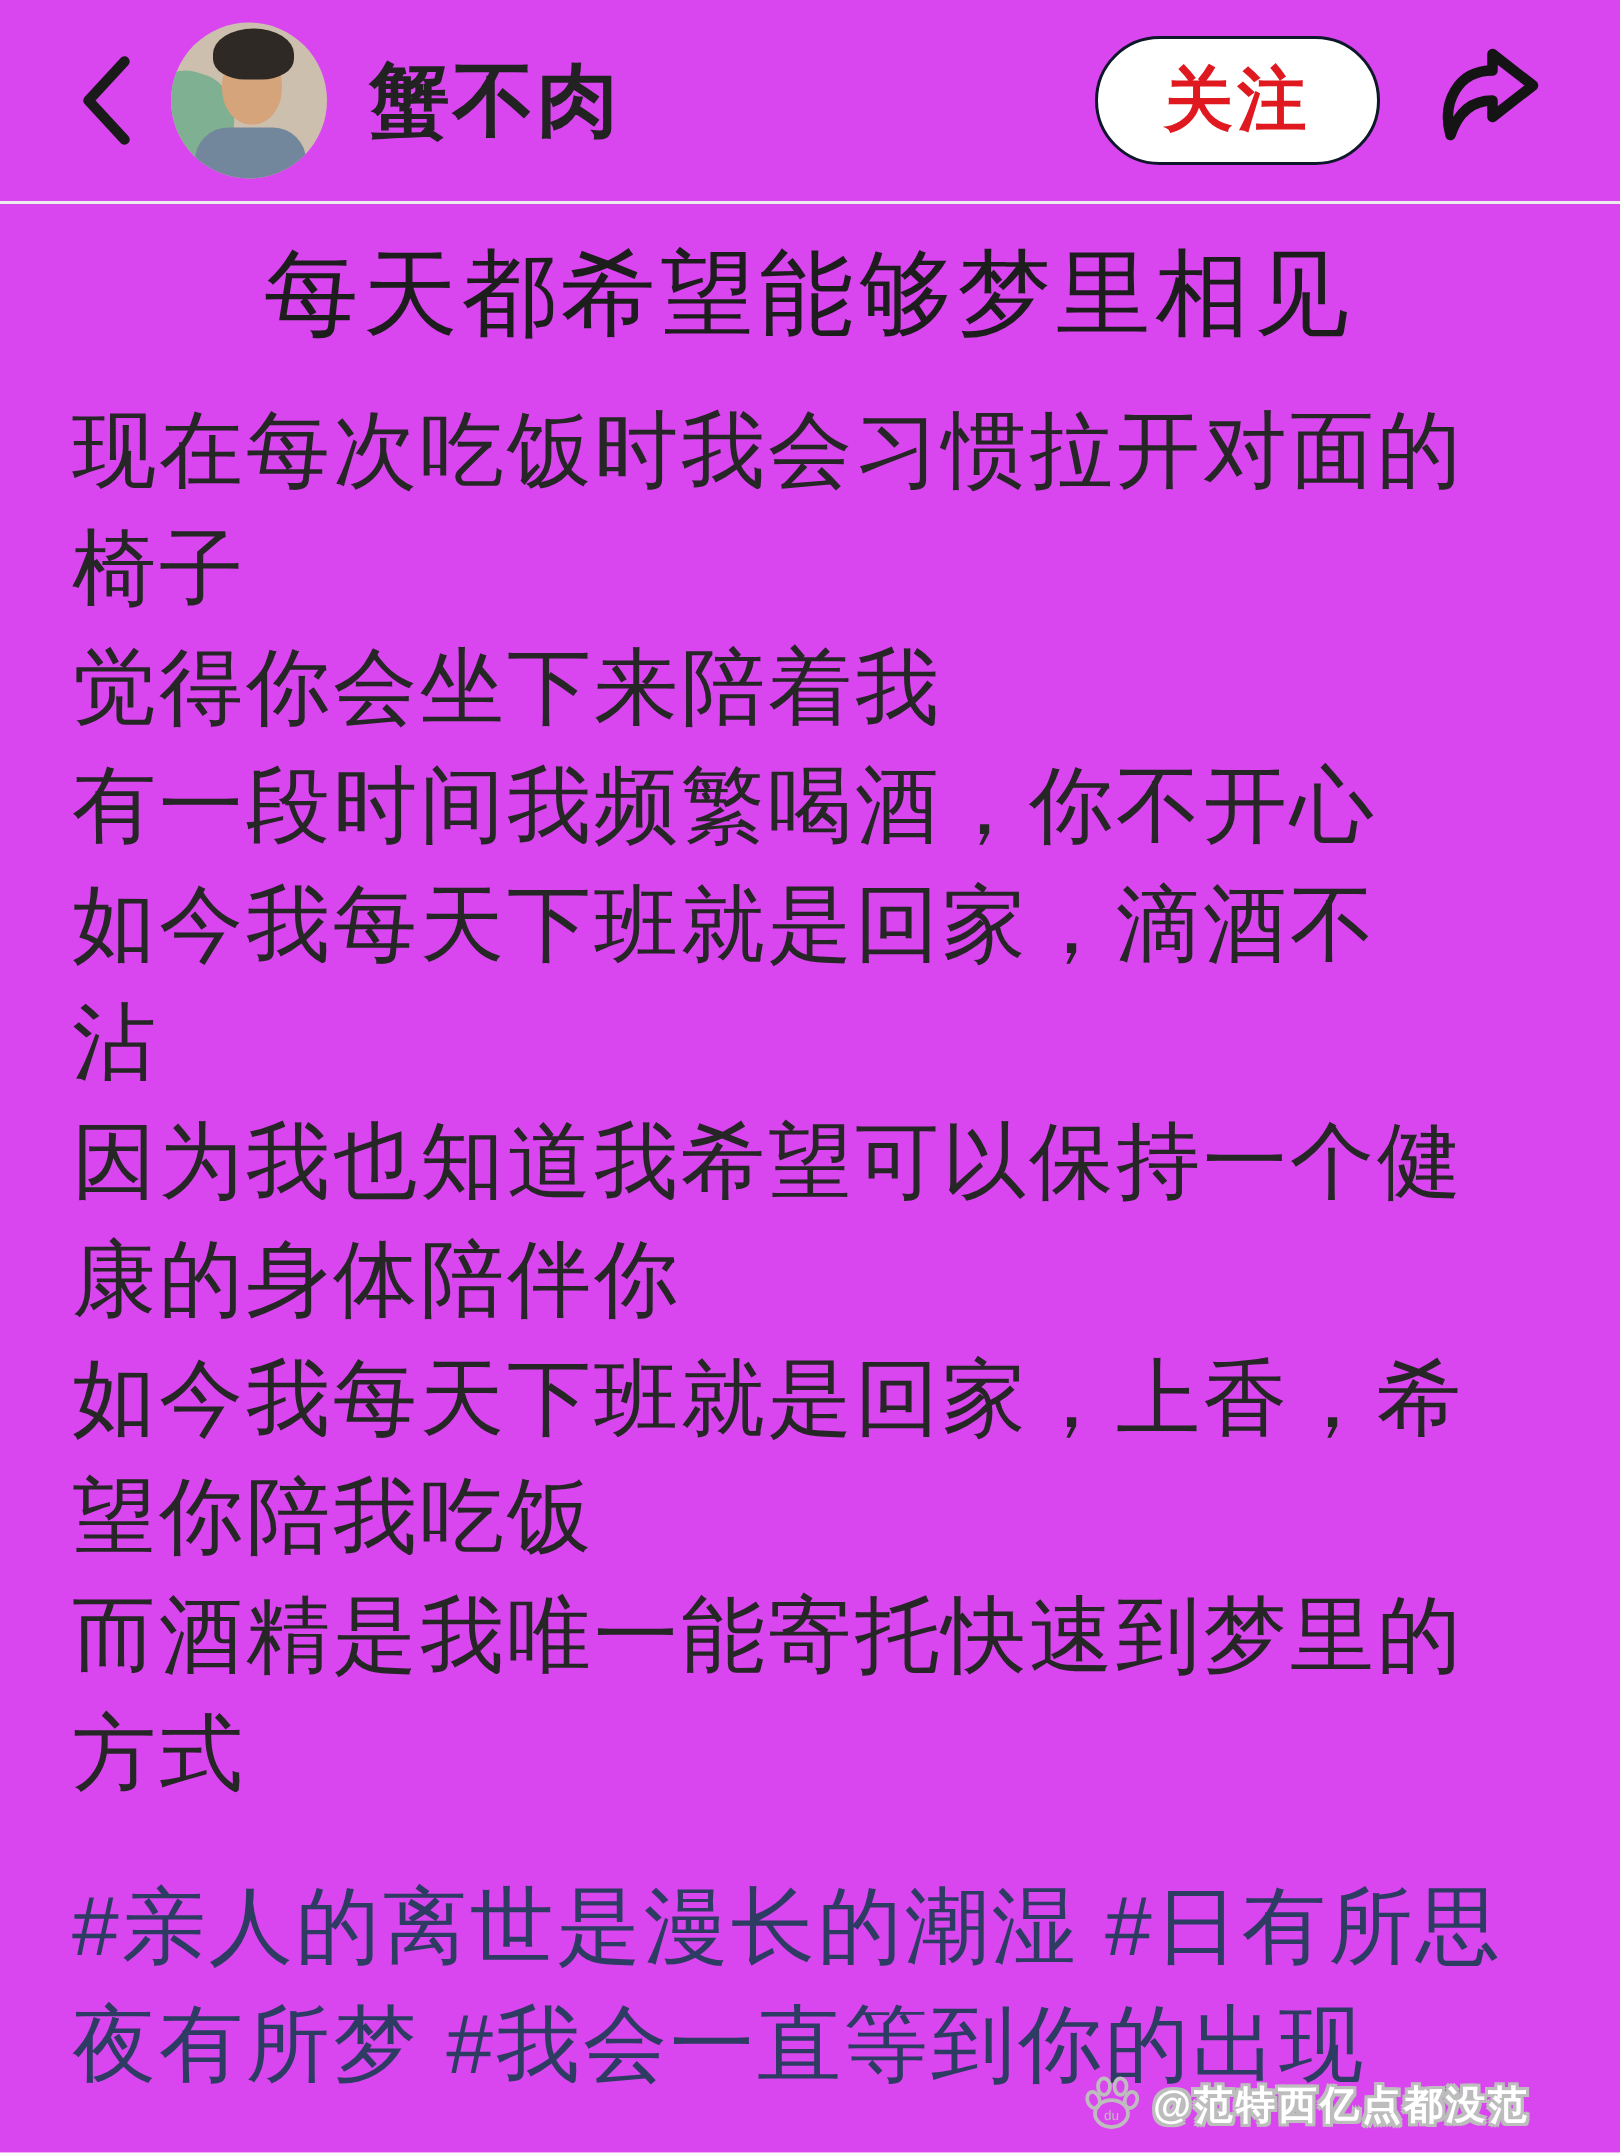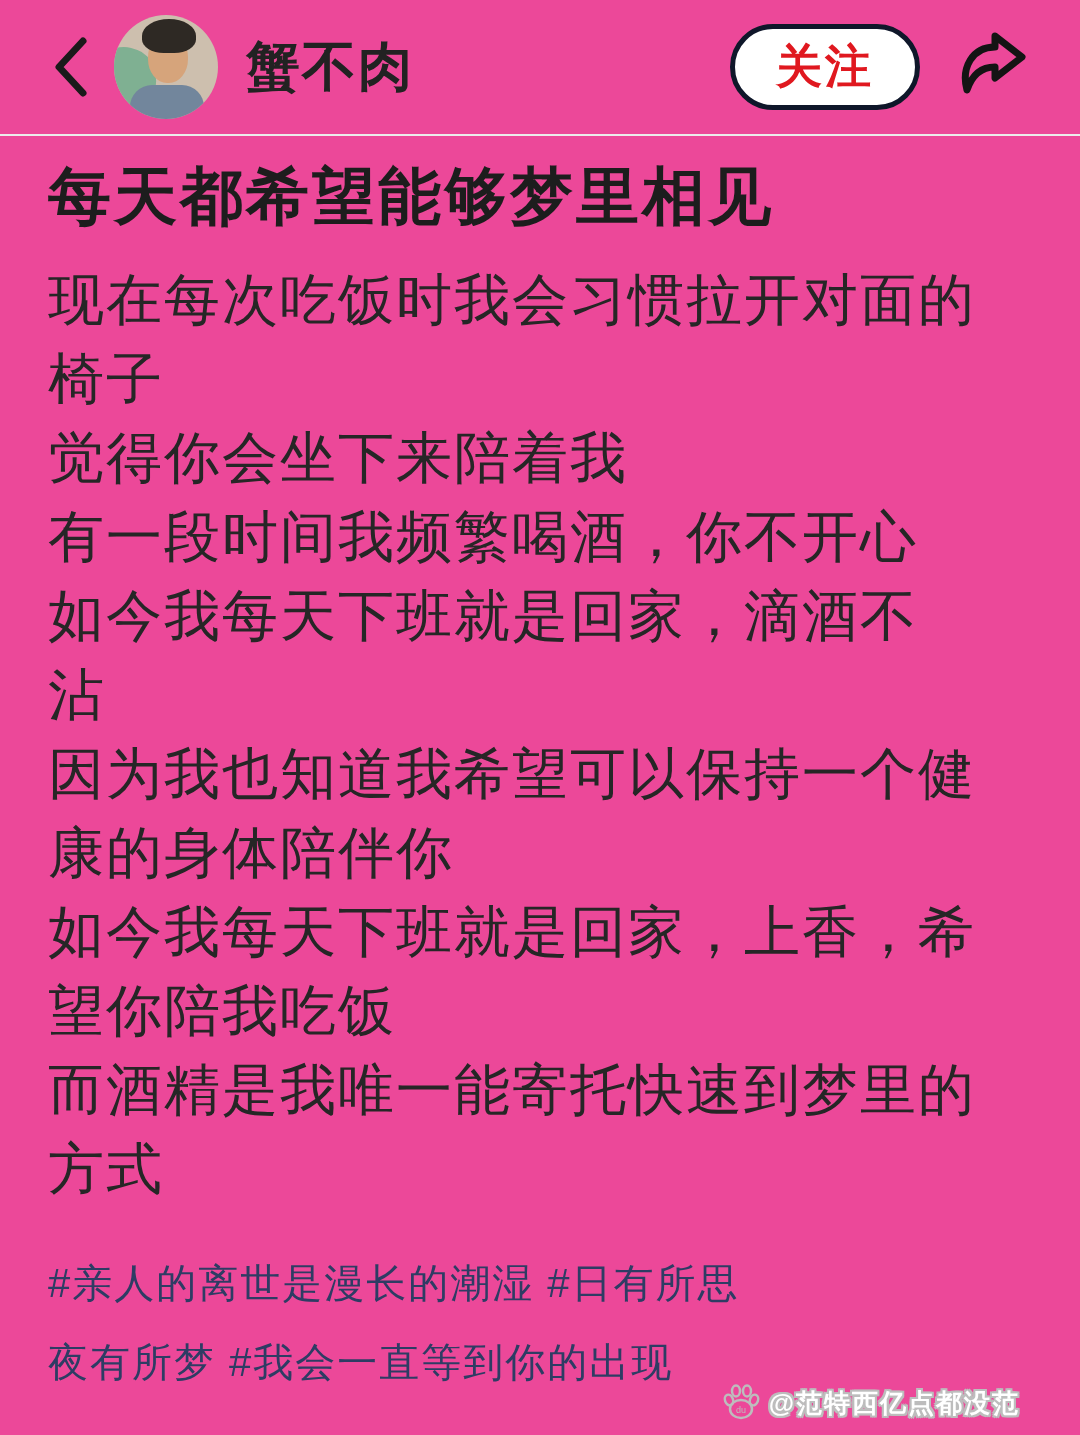--- a/index.html
+++ b/index.html
@@ -1,19 +1,19 @@
 <!DOCTYPE html>
 <html><head>
 <meta charset="utf-8">
 <style>
   html,body{margin:0;padding:0;background:#ffffff;}
   .phone{
     position:relative;
     width:1080px;height:1435px;
-    background:#ec4899;
+    background:#d946ef;
     font-family:"Liberation Sans","DejaVu Sans",sans-serif;
     overflow:hidden;
   }
   
   .header{
     height:134px;
     display:flex;align-items:center;
     padding:0 48px;box-sizing:border-box;
   }
   .back-btn{flex:none;margin-right:22px;display:flex;align-items:center;cursor:pointer;}
@@ -29,41 +29,41 @@
     background:#d6a47b;border-radius:48%;}
   .av-hair{position:absolute;left:28px;top:4px;width:54px;height:34px;
     background:#2e2924;border-radius:50% 50% 40% 40%;}
   .username{
     margin-left:28px;font-size:54px;font-weight:600;color:#222;
     letter-spacing:2px;white-space:nowrap;
   }
   .spacer{flex:1;}
   .follow-btn{
     flex:none;width:190px;height:86px;box-sizing:border-box;
-    border:5px solid #0f172a;border-radius:46px;background:#ffffff;
+    border:2px solid #0f172a;border-radius:46px;background:#ffffff;
     color:#e0181f;font-size:46px;font-weight:700;letter-spacing:3px;
     display:flex;align-items:center;justify-content:center;cursor:pointer;
     font-family:inherit;
   }
   .share-btn{flex:none;margin-left:30px;display:flex;align-items:center;cursor:pointer;}
   .divider{height:2px;background:#ececec;}
   
   .content{padding:0 50px 0 48px;}
   .title{
     margin:22px 0 26px;
-    font-size:63px;line-height:76px;font-weight:700;
-    color:#1d1d1d;letter-spacing:3px;
+    font-size:63px;line-height:76px;font-weight:400;
+    color:#1d1d1d;letter-spacing:3px;text-align:center;
   }
   .body-line{
     font-size:56px;line-height:79px;font-weight:500;
     color:#262626;letter-spacing:2px;white-space:nowrap;
   }
   .hashtags{margin-top:36px;}
   .hash-line{
-    font-size:40px;line-height:79px;font-weight:500;
+    font-size:56px;line-height:79px;font-weight:500;
     color:#2e3c64;letter-spacing:2px;white-space:nowrap;
   }
   
   .watermark{
     position:absolute;right:60px;bottom:12px;
     display:flex;align-items:center;gap:8px;
   }
   .wm-text{
     font-size:26px;font-weight:700;letter-spacing:2px;
     color:#ffffff;

